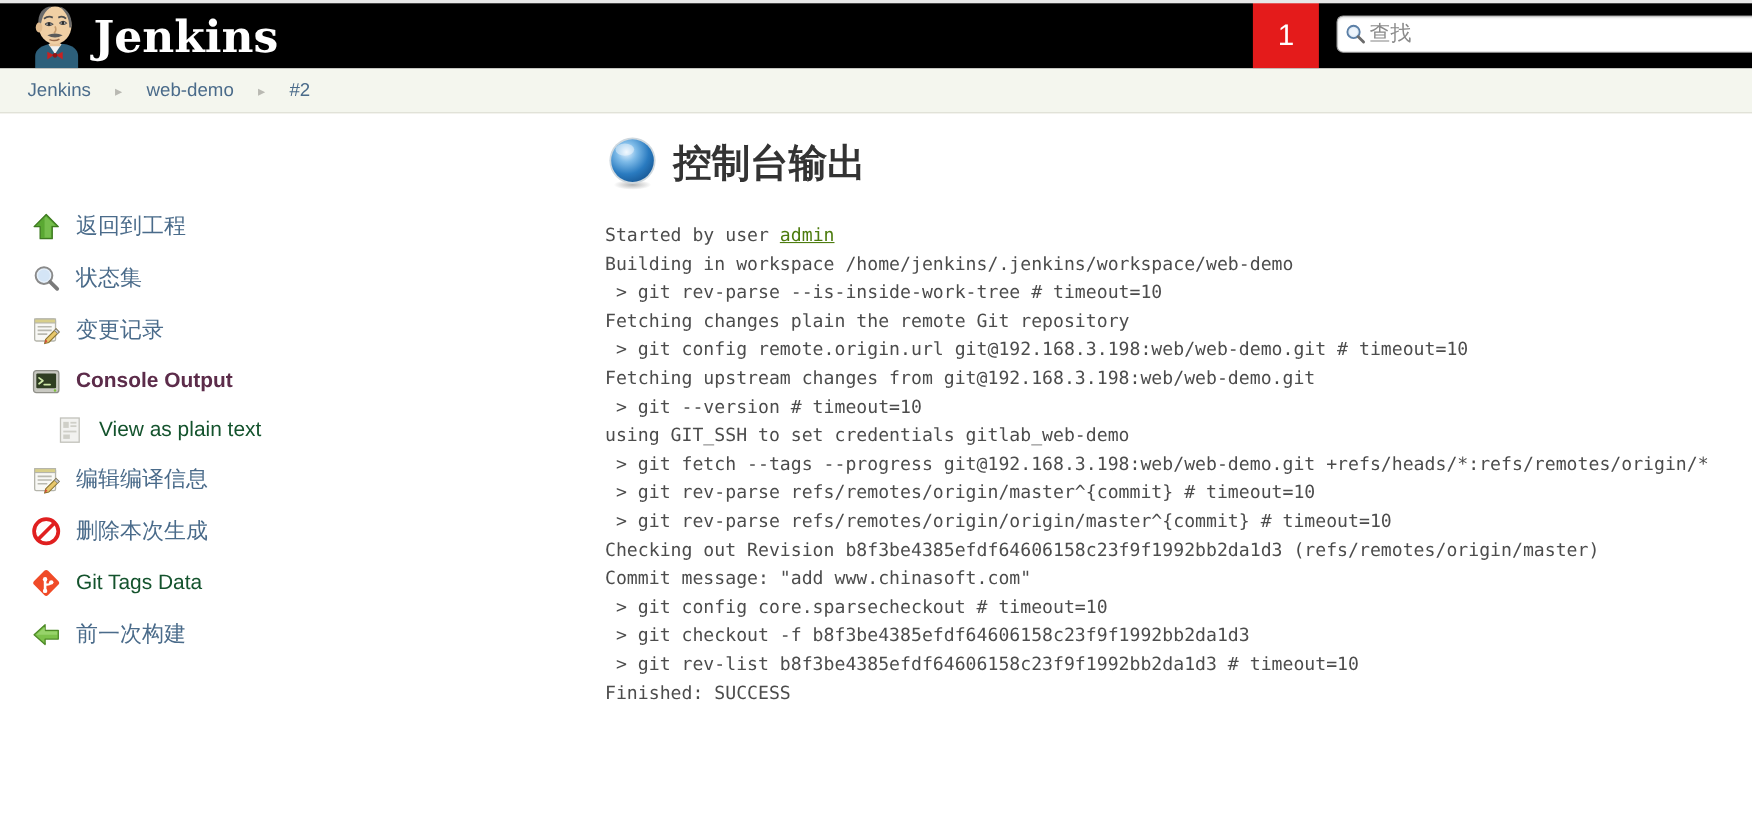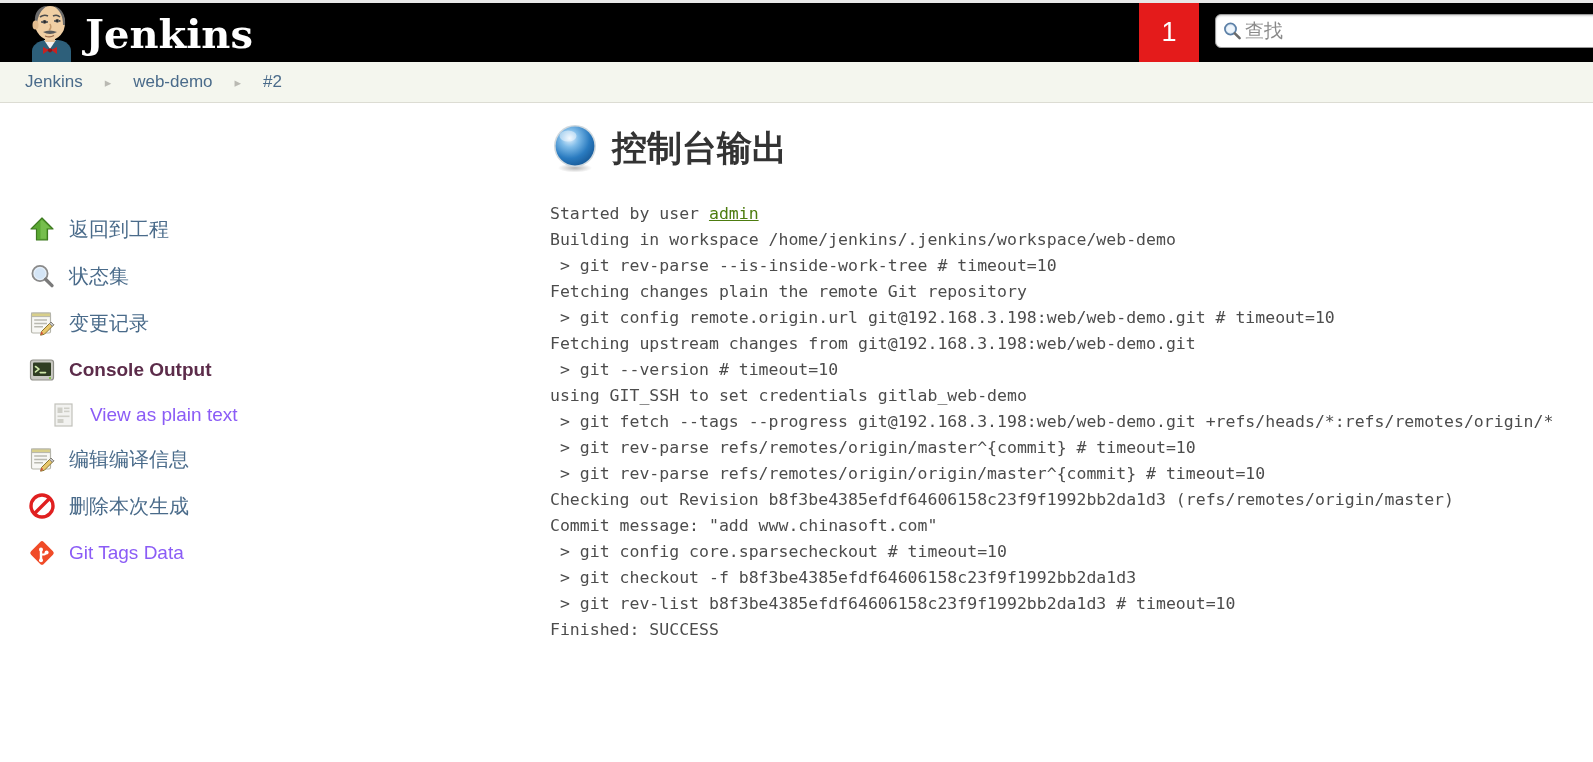--- a/index.html
+++ b/index.html
@@ -157,21 +157,21 @@
     width: 30px; height: 30px;
     flex: none;
     margin-right: 12px;
     display: flex;
     align-items: center;
     justify-content: center;
   }
   .side-icon.small { width: 24px; height: 26px; margin-right: 14px; }
   .side-label {
     font-size: 19px;
-    color: #8b5cf6;
+    color: #14532d;
     white-space: nowrap;
   }
   .side-label.zh { font-size: 20px; color: #4a6b8a; }
   .side-label.active {
     color: #5c2c4a;
     font-weight: bold;
     font-size: 19px;
   }
 
   
@@ -379,20 +379,29 @@
           <circle cx="13" cy="21.2" r="2" fill="#ffffff"></circle>
           <circle cx="13" cy="10.6" r="2" fill="#ffffff"></circle>
           <circle cx="18.6" cy="13.4" r="2" fill="#ffffff"></circle>
           <path d="M13 15.4 q5 0.6 5.3 -2" stroke="#ffffff" stroke-width="2" fill="none"></path>
         </svg>
       </span>
       <span class="side-label">Git Tags Data</span>
     </a>
 
 
+    <a class="side-item" href="#">
+      <span class="side-icon">
+        <svg viewBox="0 0 28 28" width="28" height="28" aria-hidden="true">
+          <path d="M3 14 L13 5 L13 10 L25 10 L25 18 L13 18 L13 23 Z" fill="#7dc24b" stroke="#4e8a27" stroke-width="1.2" stroke-linejoin="round"></path>
+          <path d="M5 14 L13 7 L13 11 L24 11 L24 14 Z" fill="#a9dd7e" opacity="0.6"></path>
+        </svg>
+      </span>
+      <span class="side-label zh">前一次构建</span>
+    </a>
 
   </div>
 
   <div id="content">
 
     <div id="page-heading">
       <span id="status-ball">
         <svg viewBox="0 0 50 50" width="50" height="50" aria-hidden="true">
           <defs>
             <radialGradient id="bg1" cx="36%" cy="30%" r="72%">

